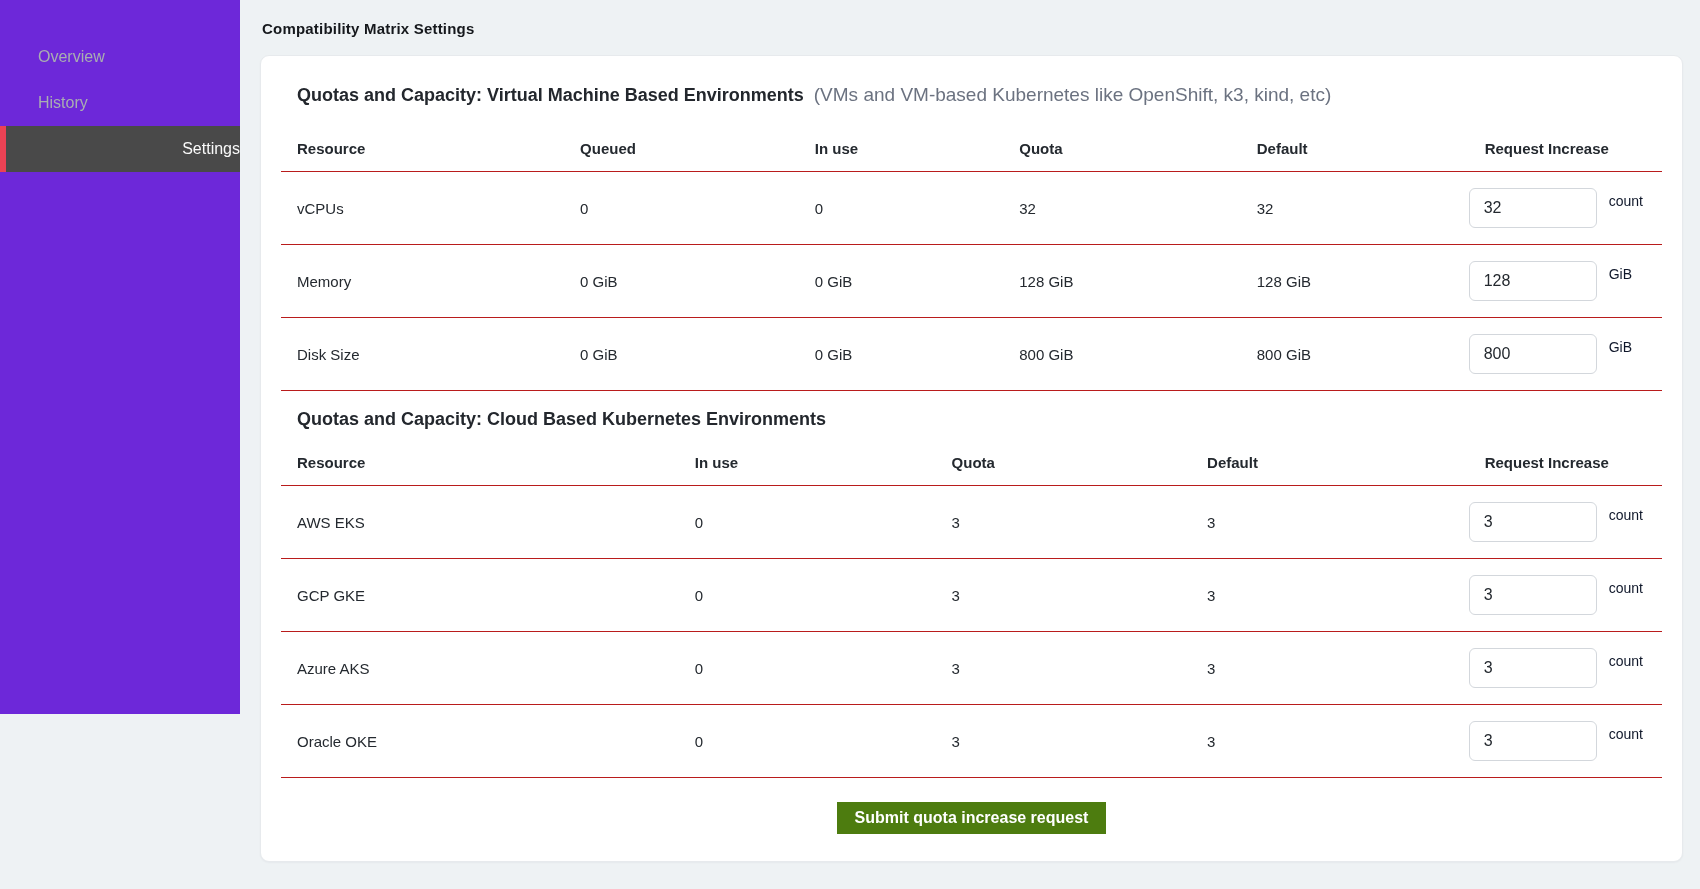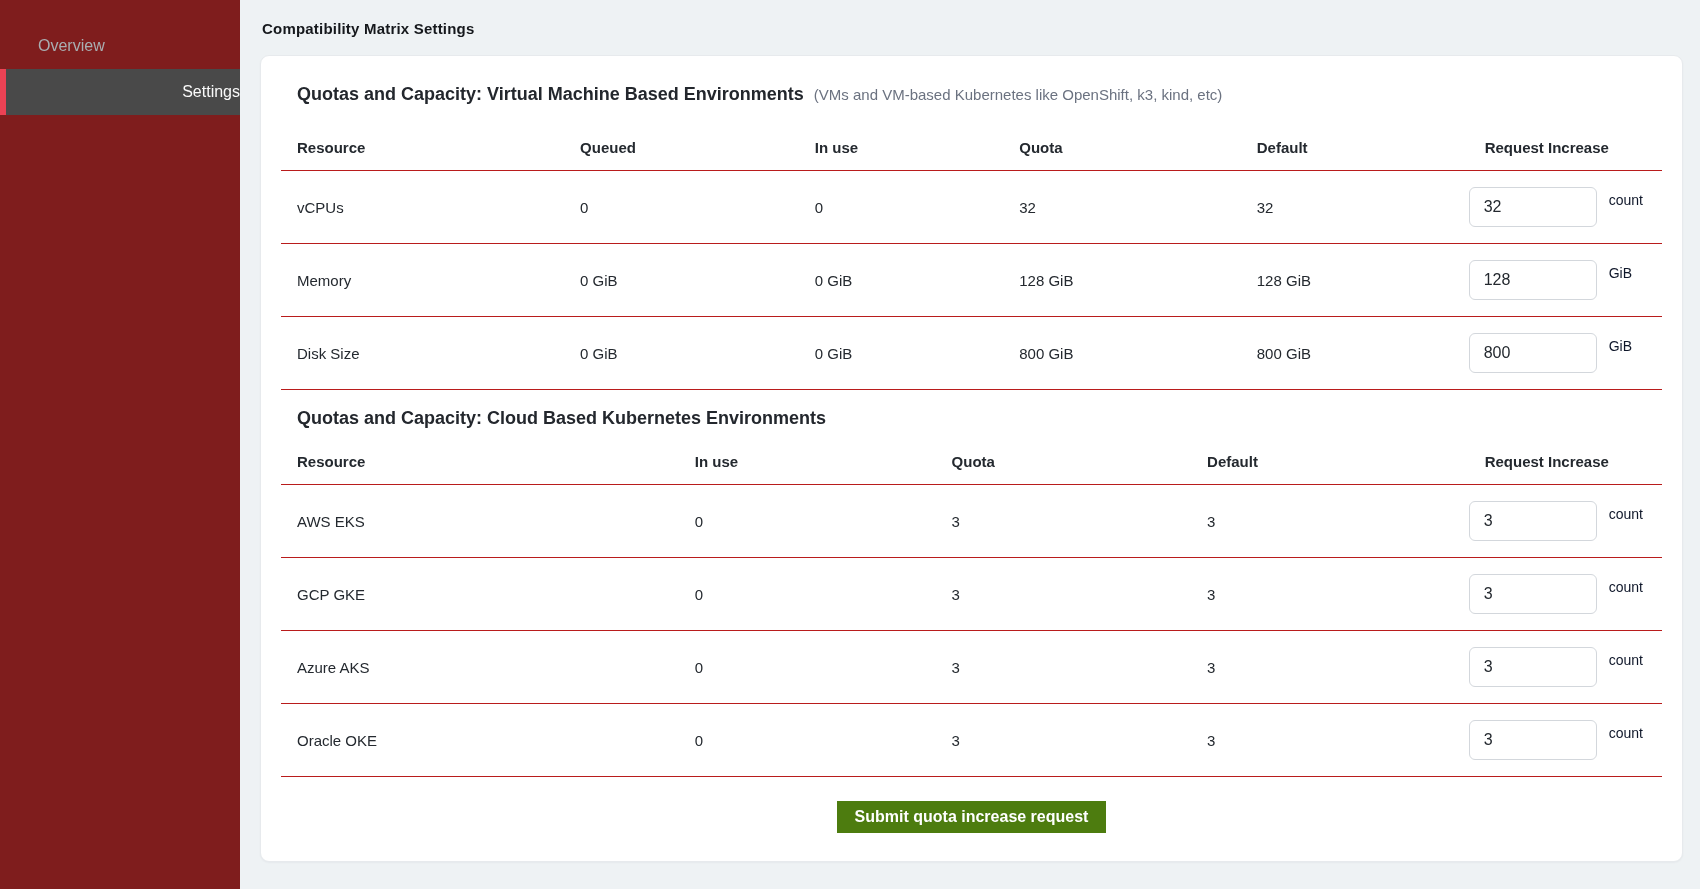--- a/index.html
+++ b/index.html
@@ -8,23 +8,23 @@
     font-family: "Liberation Sans", sans-serif;
     display: flex;
     background: #eef2f4;
     color: #24292f;
   }
 
   
   .sidebar {
     width: 240px;
     min-width: 240px;
-    height: 889px;
-    background: #7f1d1d;
-    padding-top: 23px;
+    height: 714px;
+    background: #6d28d9;
+    padding-top: 34px;
   }
   .nav-item {
     height: 46px;
     display: flex;
     align-items: center;
     padding-left: 32px;
     font-size: 16px;
     color: #a9aeb1;
     cursor: pointer;
     border-left: 6px solid transparent;
@@ -63,21 +63,21 @@
     gap: 10px;
     padding: 8px 0 20px 16px;
   }
   .section-head.second { padding: 18px 0 10px 16px; }
   .section-title {
     font-size: 18px;
     font-weight: bold;
     color: #23272d;
   }
   .section-subtitle {
-    font-size: 15px;
+    font-size: 19px;
     color: #6b7280;
   }
 
   
   .trow {
     display: grid;
     align-items: center;
     min-height: 73px;
     border-bottom: 1px solid #b91c1c;
   }
@@ -135,20 +135,23 @@
     cursor: pointer;
   }
 </style>
 </head>
 <body>
 
 <nav class="sidebar">
   <div class="nav-item">
     <span>Overview</span>
   </div>
+  <div class="nav-item">
+    <span>History</span>
+  </div>
   <div class="nav-item active">
     <span>Settings</span>
   </div>
 </nav>
 
 <main class="main">
   <h1 class="page-title">Compatibility Matrix Settings</h1>
 
   <section class="card">
 

